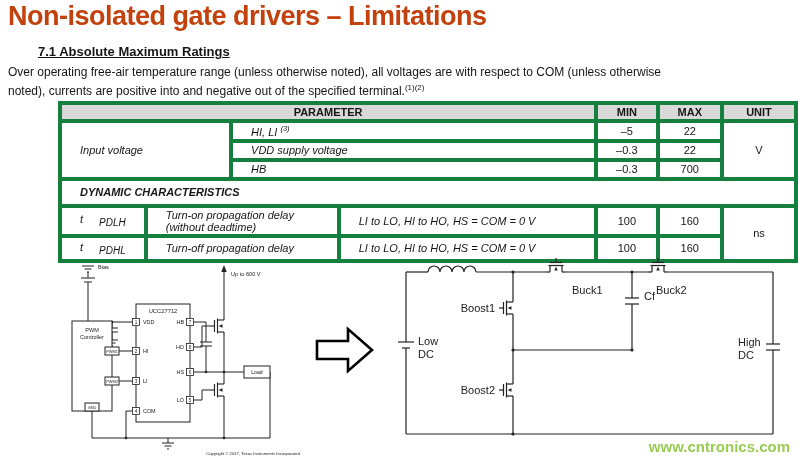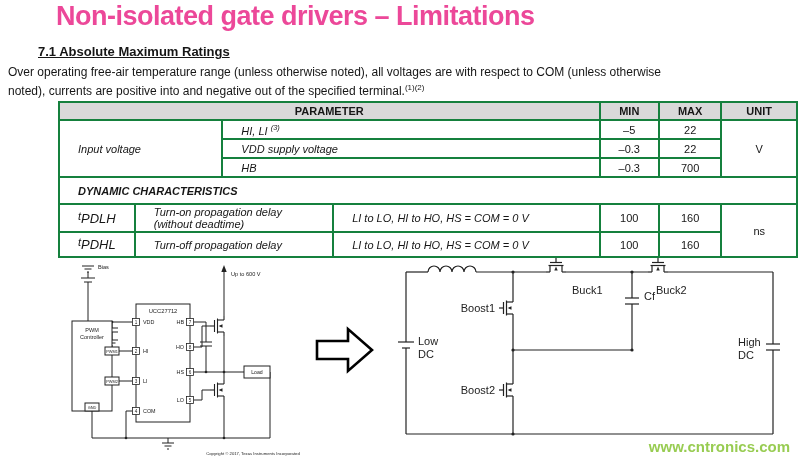--- a/index.html
+++ b/index.html
@@ -5,48 +5,48 @@
   * { margin:0; padding:0; box-sizing:border-box; }
   html,body { background:#888; }
   body { font-family:"Liberation Sans", sans-serif; }
   .slide {
     position:relative; width:798px; height:461px;
     background:#ffffff; overflow:hidden; margin:0 auto;
   }
   .title {
     position:absolute; left:8px; top:1px;
     font-size:27px; font-weight:bold; letter-spacing:-0.5px;
-    color:#ec4899; white-space:nowrap;margin-left:48px;
+    color:#c2410c; white-space:nowrap;
   }
   .sec-heading {
     position:absolute; left:38px; top:44px;
     font-size:13px; font-weight:bold; color:#161616;text-decoration:underline;
   }
   .intro {
     position:absolute; left:8px; top:64px; width:784px;
     font-size:12px; line-height:16px; color:#161616;
   }
   .intro sup { font-size:8px; vertical-align:super; }
   table.amr {
     position:absolute; left:58px; top:101px;
     border-collapse:collapse; table-layout:fixed;
     font-size:11px; color:#161616; background:#fff;
   }
   .amr th, .amr td {
-    border:2px solid #15803d; padding:1px 18px; height:19px;
+    border:4px solid #15803d; padding:1px 18px; height:19px;
     overflow:hidden; white-space:nowrap;
   }
   .amr tr.hdr th { background:#d9d9d9; font-weight:bold; text-align:center; height:18px; }
   .amr td.pl { text-align:left;font-style:italic; }
   .amr td.num { text-align:center; }
   .amr td.unit { text-align:center; }
   .amr tr.dyn td { font-weight:bold; height:27px; }
   .amr tr.tall td { height:25px; }
   .amr sup { font-size:7.5px; vertical-align:super; }
-  .amr sub { font-size:13px; vertical-align:sub; }
+  .amr sub { font-size:10px; vertical-align:sub;margin-left:16px; }
   .circuits svg { position:absolute; }
   svg text { font-family:"Liberation Sans", sans-serif; fill:#222; }
   #leftCircuit  { left:48px;  top:256px; }
   #blockArrow   { left:314px; top:326px; }
   #rightCircuit { left:388px; top:258px; }
   .watermark {
     position:absolute; right:8px; bottom:6px;
     font-size:15px; font-weight:bold; color:rgba(141,198,63,0.9);
     z-index:5;
   }

